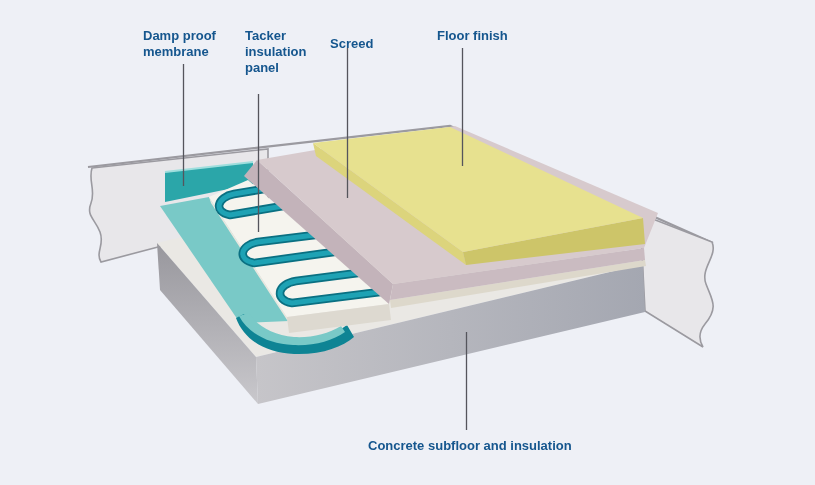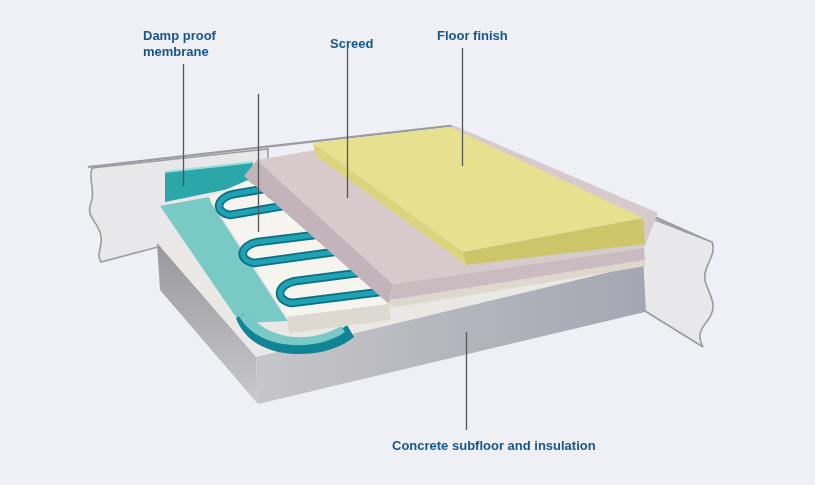--- a/index.html
+++ b/index.html
@@ -94,16 +94,19 @@
       <line x1="183.5" y1="64" x2="183.5" y2="186" stroke="#55555c"></line>
       <line x1="258.5" y1="94" x2="258.5" y2="232" stroke="#55555c"></line>
       <line x1="347.5" y1="48" x2="347.5" y2="198" stroke="#55555c"></line>
       <line x1="462.5" y1="48" x2="462.5" y2="166" stroke="#55555c"></line>
       <line x1="466.5" y1="332" x2="466.5" y2="430" stroke="#55555c"></line>
     </g>
   </svg>
 
   <div class="label" style="left:143px; top:28px;">Damp proof
 membrane</div>
+  <div class="label" style="left:245px; top:28px;">Tacker
+insulation
+panel</div>
   <div class="label" style="left:330px; top:36px;">Screed</div>
   <div class="label" style="left:437px; top:28px;text-align:center;">Floor finish</div>
-  <div class="label" style="left:368px; top:438px;margin-left:24px;">Concrete subfloor and insulation</div>
+  <div class="label" style="left:368px; top:438px;">Concrete subfloor and insulation</div>
 </div>
 
 </body></html>

